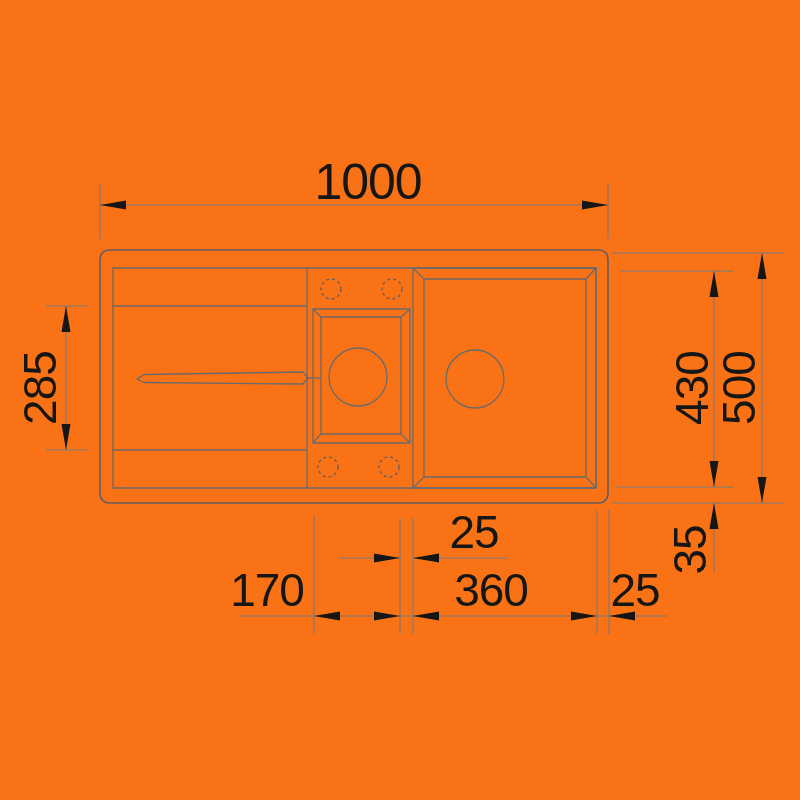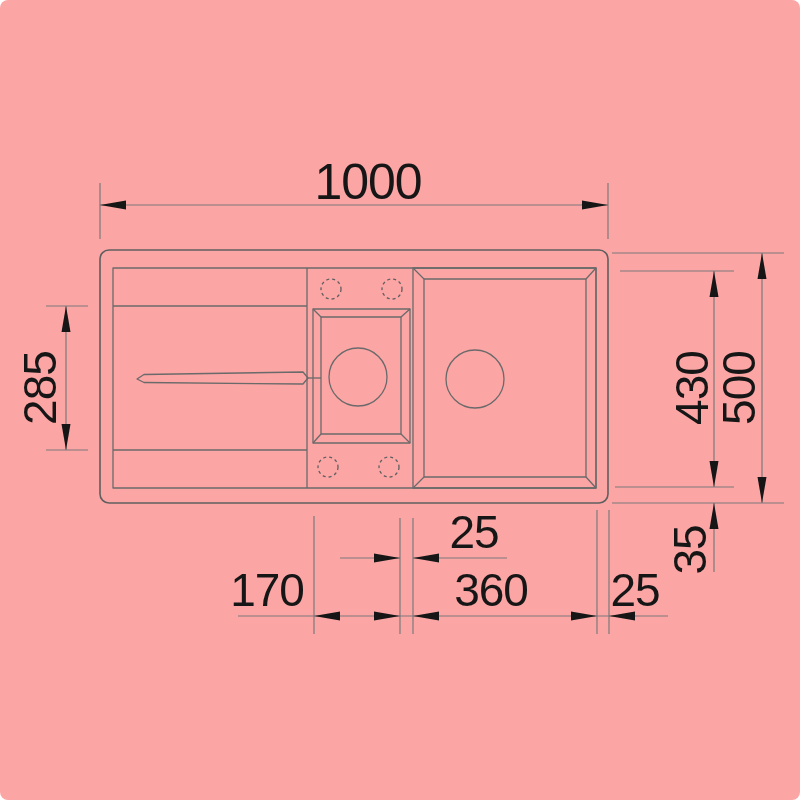--- a/index.html
+++ b/index.html
@@ -1,17 +1,17 @@
 <!DOCTYPE html>
 <html><head>
 <meta charset="utf-8">
 <style>
   html,body{margin:0;padding:0;background:#ffffff;}
-  .stage{position:relative;width:800px;height:800px;background:#fca5a5;overflow:hidden;
-         font-family:"Liberation Sans",sans-serif;border-radius:8px;}
+  .stage{position:relative;width:800px;height:800px;background:#f97316;overflow:hidden;
+         font-family:"Liberation Sans",sans-serif;}
   svg{display:block}
   .geo{fill:none;stroke:#5f5f5f;stroke-width:1.6;stroke-linejoin:round;}
   .geo-thin{fill:none;stroke:#6a6a6a;stroke-width:1.3;stroke-linejoin:round;}
   .dashed{fill:none;stroke:#5f5f5f;stroke-width:1.3;stroke-dasharray:3 3;}
   .dim{fill:none;stroke:#7b7b7b;stroke-width:1.2;}
   .arrow{fill:#161616;stroke:none;}
   .dimtext{fill:#161616;font-size:46px;letter-spacing:-1px;}
   .dimtext-big{fill:#161616;font-size:50px;letter-spacing:-1px;}
 </style>
 </head>

